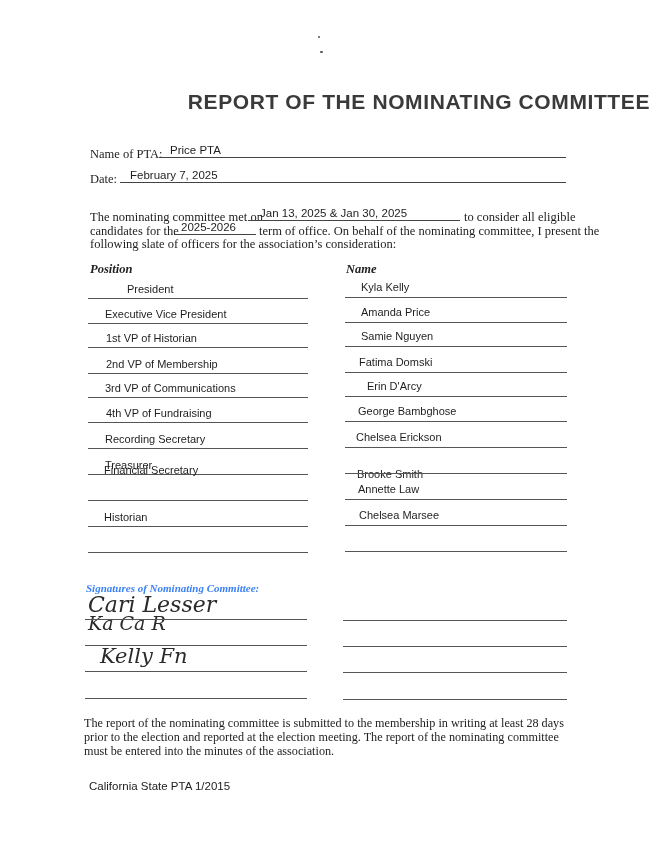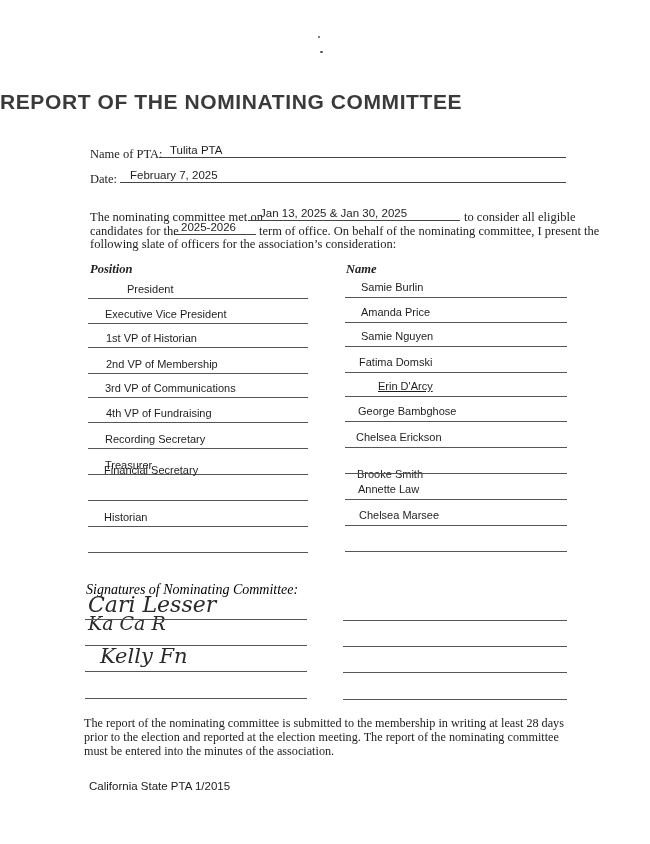--- a/index.html
+++ b/index.html
@@ -4,21 +4,21 @@
   <style>
     html, body { margin: 0; padding: 0; background: #ffffff; }
     body {
       width: 650px; height: 844px; position: relative; overflow: hidden;
       color: #1a1a1a;
       font-family: "Liberation Serif", serif;
     }
     .abs { position: absolute; }
     .speck { position: absolute; width: 2px; height: 2px; background: #555; border-radius: 1px; }
     .title {
-      position: absolute; left: 0; width: 650px; top: 90px; text-align: left;
+      position: absolute; left: 0; width: 650px; top: 90px; text-align: right;
       font-family: "Liberation Sans", sans-serif; font-weight: bold; font-size: 21px;
       letter-spacing: 0.6px; color: #3a3a3a;
     }
     .serif { font-family: "Liberation Serif", serif; font-size: 12.5px; color: #222; }
     .sans { font-family: "Liberation Sans", sans-serif; font-size: 11.5px; color: #1e1e1e; }
     .uline { position: absolute; height: 1px; background: #444; }
     .col-head {
       position: absolute; font-family: "Liberation Serif", serif; font-weight: bold;
       font-style: italic; font-size: 12.5px; color: #222;
     }
@@ -31,21 +31,21 @@
 <body>
 
 <div class="speck" style="left:318px;top:36px;"></div>
 <div class="speck" style="left:320px;top:51px;width:3px;"></div>
 
 <div class="title">REPORT OF THE NOMINATING COMMITTEE</div>
 
 <div>
   <span class="abs serif" style="left:90px;top:147px;">Name of PTA:</span>
   <div class="uline" style="left:159px;top:157px;width:407px;"></div>
-  <span class="abs sans" style="left:170px;top:144px;">Tulita PTA</span>
+  <span class="abs sans" style="left:170px;top:144px;">Price PTA</span>
 </div>
 
 <div>
   <span class="abs serif" style="left:90px;top:172px;">Date:</span>
   <div class="uline" style="left:120px;top:182px;width:446px;"></div>
   <span class="abs sans" style="left:130px;top:169px;">February 7, 2025</span>
 </div>
 
 <div>
   <span class="abs serif" style="left:90px;top:210px;">The nominating committee met on</span>
@@ -62,21 +62,21 @@
 </div>
 
 <div>
   <span class="col-head" style="left:90px;top:262px;">Position</span>
   <span class="col-head" style="left:346px;top:262px;">Name</span>
 
   <div id="slate-rows">
       <div>
         <span class="row-text" style="left:99px;top:283px;margin-left:28px;">President</span>
         <div class="row-line" style="left:88px;top:298px;width:220px;"></div>
-        <span class="row-text" style="left:361px;top:281px;">Samie Burlin</span>
+        <span class="row-text" style="left:361px;top:281px;">Kyla Kelly</span>
         <div class="row-line" style="left:345px;top:297px;width:222px;"></div>
       </div>
       <div>
         <span class="row-text" style="left:105px;top:308px;">Executive Vice President</span>
         <div class="row-line" style="left:88px;top:323px;width:220px;"></div>
         <span class="row-text" style="left:361px;top:306px;">Amanda Price</span>
         <div class="row-line" style="left:345px;top:322px;width:222px;"></div>
       </div>
       <div>
         <span class="row-text" style="left:106px;top:332px;">1st VP of Historian</span>
@@ -86,21 +86,21 @@
       </div>
       <div>
         <span class="row-text" style="left:106px;top:358px;">2nd VP of Membership</span>
         <div class="row-line" style="left:88px;top:373px;width:220px;"></div>
         <span class="row-text" style="left:359px;top:356px;">Fatima Domski</span>
         <div class="row-line" style="left:345px;top:372px;width:222px;"></div>
       </div>
       <div>
         <span class="row-text" style="left:105px;top:382px;">3rd VP of Communications</span>
         <div class="row-line" style="left:88px;top:397px;width:220px;"></div>
-        <span class="row-text" style="left:378px;top:380px;text-decoration:underline;">Erin D'Arcy</span>
+        <span class="row-text" style="left:367px;top:380px;">Erin D'Arcy</span>
         <div class="row-line" style="left:345px;top:396px;width:222px;"></div>
       </div>
       <div>
         <span class="row-text" style="left:106px;top:407px;">4th VP of Fundraising</span>
         <div class="row-line" style="left:88px;top:422px;width:220px;"></div>
         <span class="row-text" style="left:358px;top:405px;">George Bambghose</span>
         <div class="row-line" style="left:345px;top:421px;width:222px;"></div>
       </div>
       <div>
         <span class="row-text" style="left:105px;top:433px;">Recording Secretary</span>
@@ -129,21 +129,21 @@
       <div>
         <span class="row-text" style="left:104px;top:537px;"></span>
         <div class="row-line" style="left:88px;top:552px;width:220px;"></div>
         <span class="row-text" style="left:359px;top:535px;"></span>
         <div class="row-line" style="left:345px;top:551px;width:222px;"></div>
       </div>
     </div>
 </div>
 
 <div>
-  <span class="abs" style="left:86px;top:582px;font-family:'Liberation Serif',serif;font-weight:normal;font-style:italic;font-size:14px;color:#000000;">Signatures of Nominating Committee:</span>
+  <span class="abs" style="left:86px;top:582px;font-family:'Liberation Serif',serif;font-weight:bold;font-style:italic;font-size:11px;color:#3b82f6;">Signatures of Nominating Committee:</span>
 
   <span class="sig" style="left:88px;top:592px;font-size:22px;">Cari Lesser</span>
   <span class="sig" style="left:88px;top:612px;font-size:19px;text-align:center;">Ka Ca R</span>
   <span class="sig" style="left:100px;top:644px;font-size:21px;">Kelly Fn</span>
 
   <div class="row-line" style="left:85px;top:619px;width:222px;"></div>
   <div class="row-line" style="left:85px;top:645px;width:222px;"></div>
   <div class="row-line" style="left:85px;top:671px;width:222px;"></div>
   <div class="row-line" style="left:85px;top:698px;width:222px;"></div>
 

